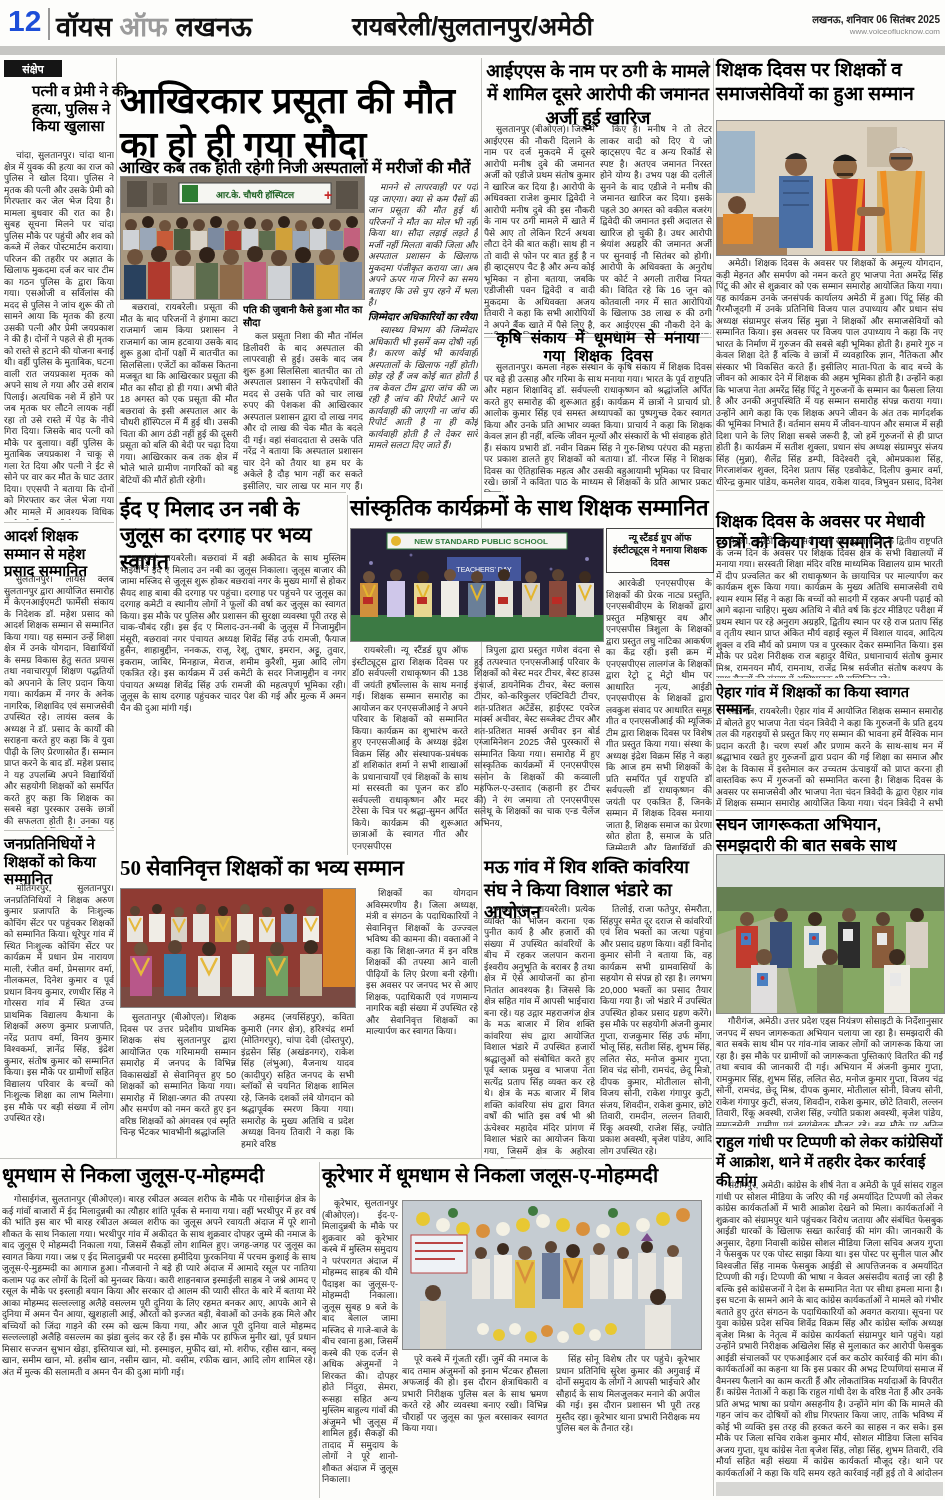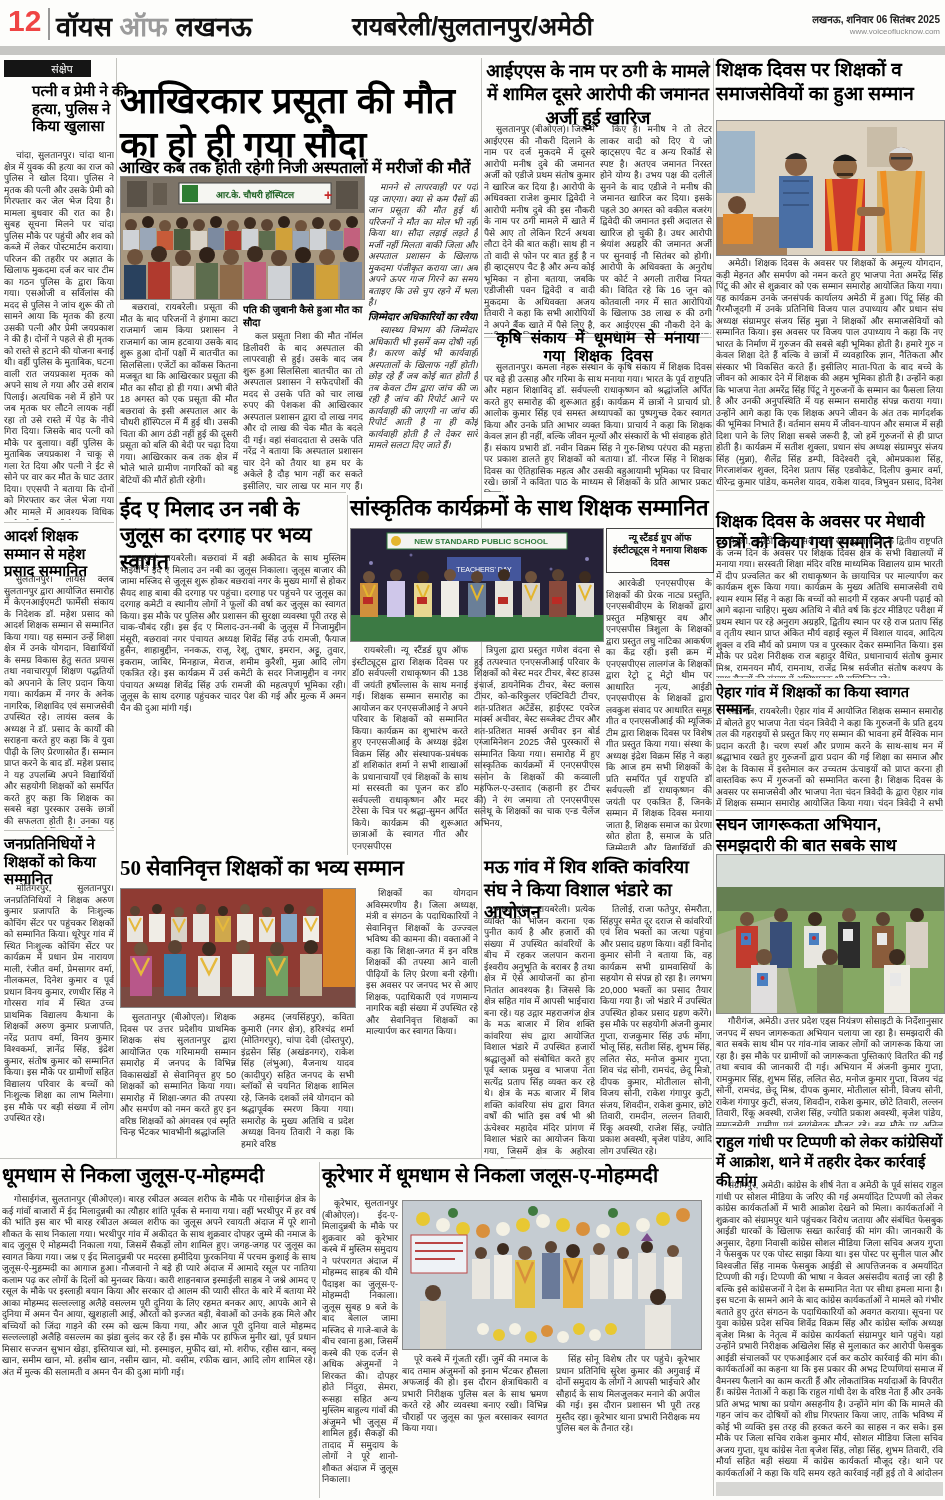--- a/index.html
+++ b/index.html
@@ -11,31 +11,31 @@
   .hl{font-weight:bold;color:#000;line-height:1.18;}
   .center{text-align:center;}
   .vrule{position:absolute;width:1px;background:#c2c2bd;}
   .hrule{position:absolute;height:1px;background:#c2c2bd;}
   .grayband{position:absolute;background:#c6c6c3;}
   .photo{position:absolute;overflow:hidden;background:#9a9a94;border:1px solid #888;}
   .photo svg{display:block;width:100%;height:100%;}
   .boldsub{font-weight:bold;font-size:10px;line-height:1.25;color:#000;margin:2px 0;}
   .masthead-title{font-weight:bold;font-size:27px;letter-spacing:0px;}
   .masthead-title .gray{color:#9b9b9b;}
-  .sankshep{background:#151515;color:#fff;font-weight:normal;font-size:11px;
-            display:flex;align-items:center;justify-content:center;padding-left:29px;}
+  .sankshep{background:#151515;color:#fff;font-weight:bold;font-size:11px;
+            display:flex;align-items:center;justify-content:center;}
   .boxed{border:1.5px solid #444;padding:3px;font-weight:bold;font-size:9.5px;line-height:1.3;text-align:center;}
 </style>
 </head>
 <body>
 
 <div id="page">
 
   <div class="abs" style="left:0;top:0;width:945px;height:46px;">
-    <div class="abs" style="left:8px;top:4px;font-size:30px;font-weight:bold;color:#ef4444;">12</div>
+    <div class="abs" style="left:8px;top:4px;font-size:30px;font-weight:bold;color:#1d4ed8;">12</div>
     <div class="abs" style="left:48px;top:8px;width:2px;height:32px;background:#999;"></div>
     <div class="abs center" style="left:300px;top:8px;width:345px;font-size:25px;font-weight:bold;">रायबरेली/सुलतानपुर/अमेठी</div>
     <div class="abs masthead-title" style="left:56px;top:7px;">
       <span>वॉयस</span>
       <span class="gray">ऑफ</span>
       <span>लखनऊ</span>
     </div>
     <div class="abs" style="left:780px;top:12px;width:160px;font-size:10px;font-weight:bold;text-align:right;color:#222;">लखनऊ, शनिवार 06 सितंबर 2025</div>
     <div class="abs" style="left:780px;top:27px;width:160px;font-size:8px;text-align:right;color:#888;">www.voiceoflucknow.com</div>
   </div>

